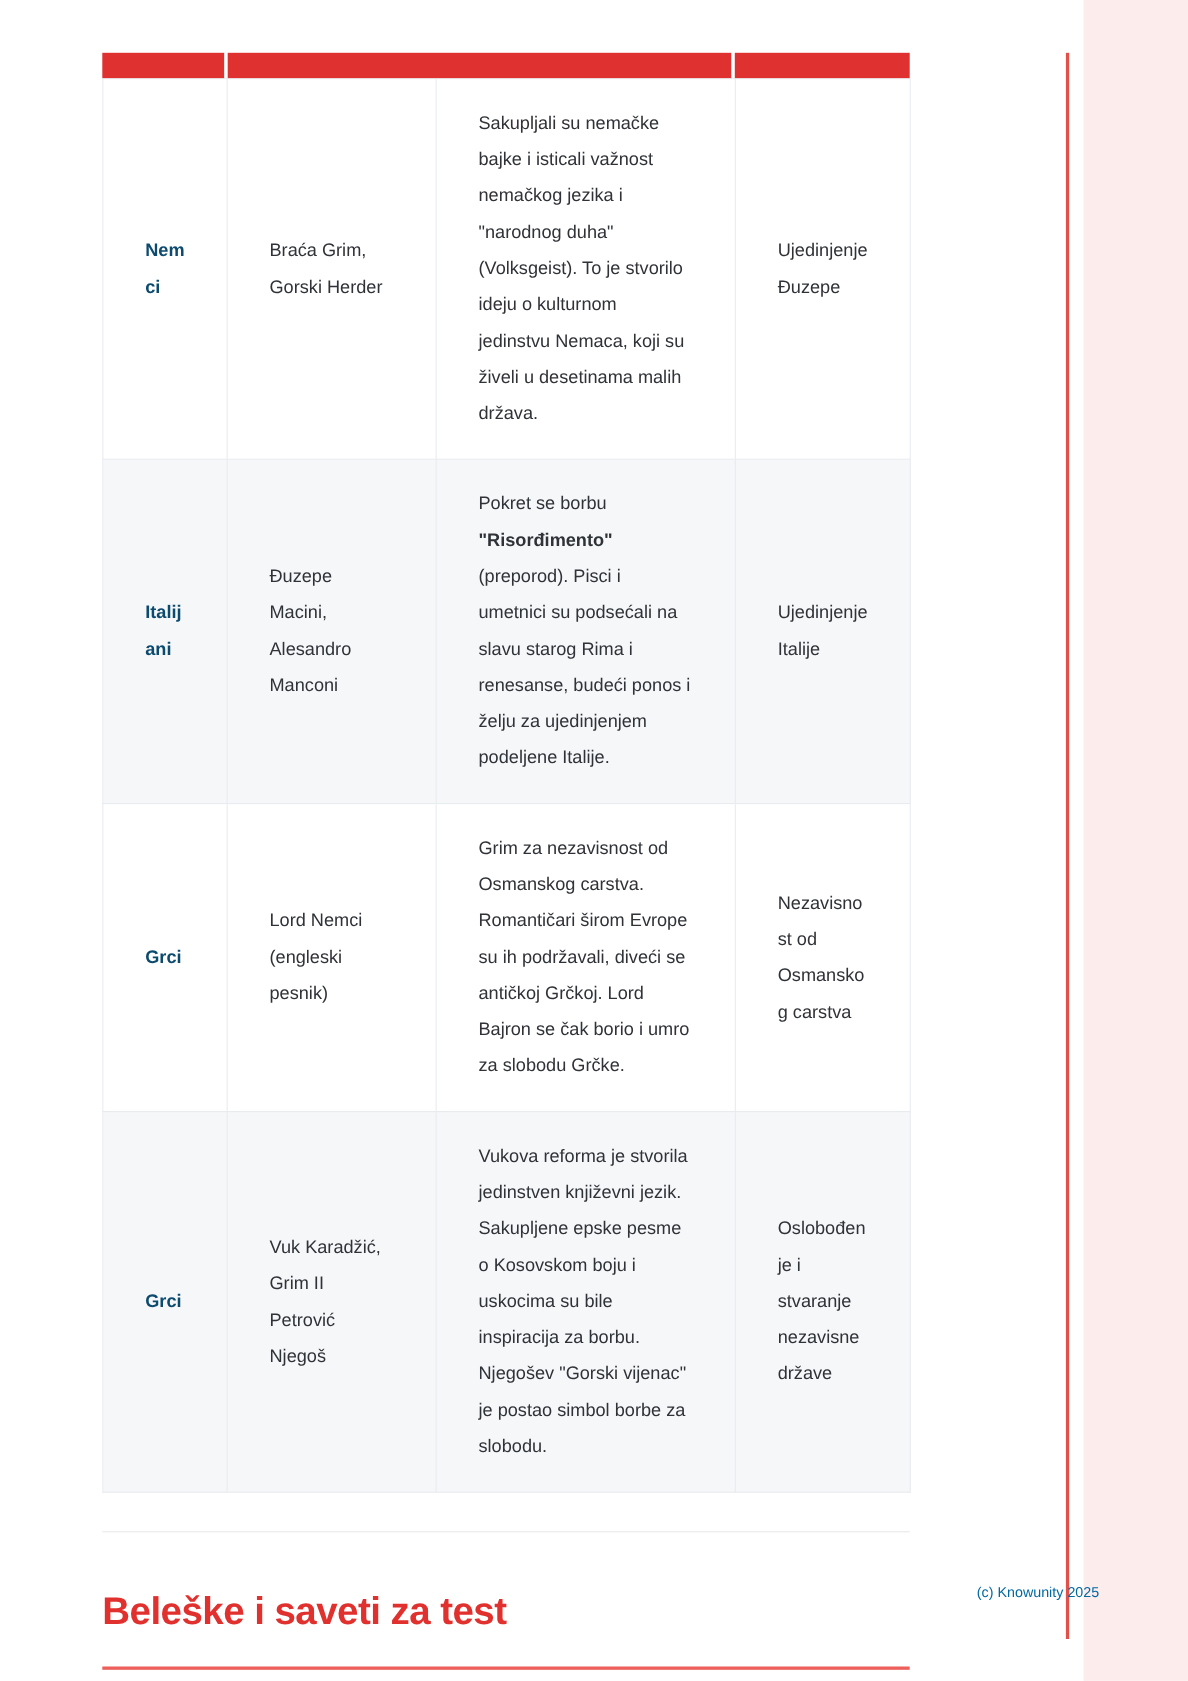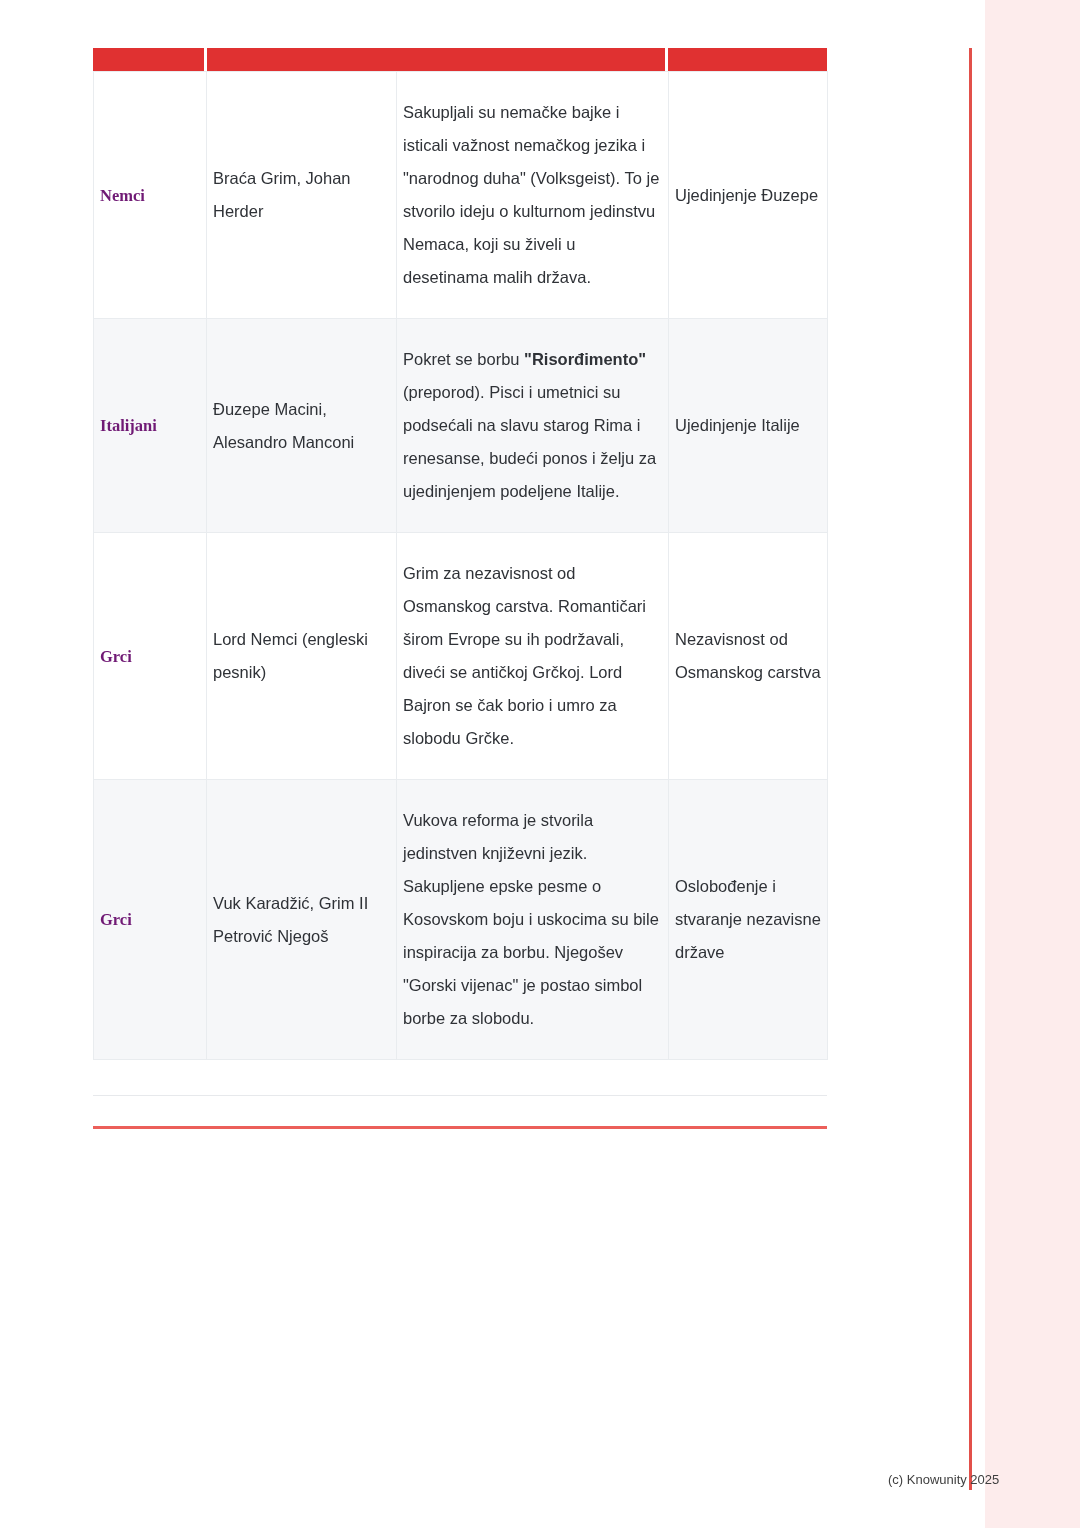--- a/index.html
+++ b/index.html
@@ -20,41 +20,41 @@
   .header-bar .gap{width:3px;background:#ffffff;}
 
   table.movements{
     border-collapse:collapse;table-layout:fixed;width:734px;
     font-size:16.5px;
   }
   col.c1{width:113px;} col.c2{width:190px;} col.c3{width:272px;} col.c4{width:159px;}
   td{
     border:1px solid #e9ecef;
     vertical-align:middle;
-    padding:24px 6px;
+    padding:24px 38px;
     line-height:33px;
     color:#2f3237;
     word-wrap:break-word;
   }
   tr.alt td{background:#f6f7f9;}
-  td.group{font-weight:700;color:#701a75;font-family:Liberation Serif, serif;}
+  td.group{font-weight:700;color:#0c4a6e;}
   .desc-bold{font-weight:700;}
 
   .divider{height:1px;background:#e7e9ec;margin-top:35px;width:734px;}
   h1.section-heading{
     margin:52px 0 0 0;
     font-size:35px;line-height:40px;
     font-weight:800;letter-spacing:-0.5px;
     color:#e0312e;
   }
   .red-underline{height:3px;background:#ec5f5a;margin-top:30px;width:734px;}
 
   .copyright{
     position:absolute;left:888px;top:1440px;
-    font-size:13px;color:#404040;white-space:nowrap;z-index:3;margin-top:32px;
+    font-size:13px;color:#0369a1;white-space:nowrap;z-index:3;
   }
   .side-line{
     position:absolute;left:969px;top:48px;width:3px;height:1442px;
     background:#e2504a;z-index:1;
   }
   .side-panel{
     position:absolute;left:985px;top:0;width:95px;height:1528px;
     background:#fdecec;z-index:0;
   }
 </style>
@@ -77,21 +77,21 @@
   <table class="movements">
     <colgroup>
         <col class="c1">
         <col class="c2">
         <col class="c3">
         <col class="c4">
       </colgroup>
     <tbody>
       <tr>
         <td class="group">Nemci</td>
-        <td>Braća Grim, Johan Herder</td>
+        <td>Braća Grim, Gorski Herder</td>
         <td>Sakupljali su nemačke bajke i isticali važnost nemačkog jezika i "narodnog duha" (Volksgeist). To je stvorilo ideju o kulturnom jedinstvu Nemaca, koji su živeli u desetinama malih država.</td>
         <td>Ujedinjenje Đuzepe</td>
       </tr>
       <tr class="alt">
         <td class="group">Italijani</td>
         <td>Đuzepe Macini, Alesandro Manconi</td>
         <td><span>Pokret se borbu </span><span class="desc-bold">"Risorđimento"</span><span> (preporod). Pisci i umetnici su podsećali na slavu starog Rima i renesanse, budeći ponos i želju za ujedinjenjem podeljene Italije.</span></td>
         <td>Ujedinjenje Italije</td>
       </tr>
       <tr>
@@ -104,18 +104,19 @@
         <td class="group">Grci</td>
         <td>Vuk Karadžić, Grim II Petrović Njegoš</td>
         <td>Vukova reforma je stvorila jedinstven književni jezik. Sakupljene epske pesme o Kosovskom boju i uskocima su bile inspiracija za borbu. Njegošev "Gorski vijenac" je postao simbol borbe za slobodu.</td>
         <td>Oslobođenje i stvaranje nezavisne države</td>
       </tr>
     </tbody>
   </table>
 
   <div class="divider"></div>
 
+  <h1 class="section-heading">Beleške i saveti za test</h1>
 
   <div class="red-underline"></div>
 
 </div>
 
 <div class="copyright">(c) Knowunity 2025</div>
 
 </body></html>

